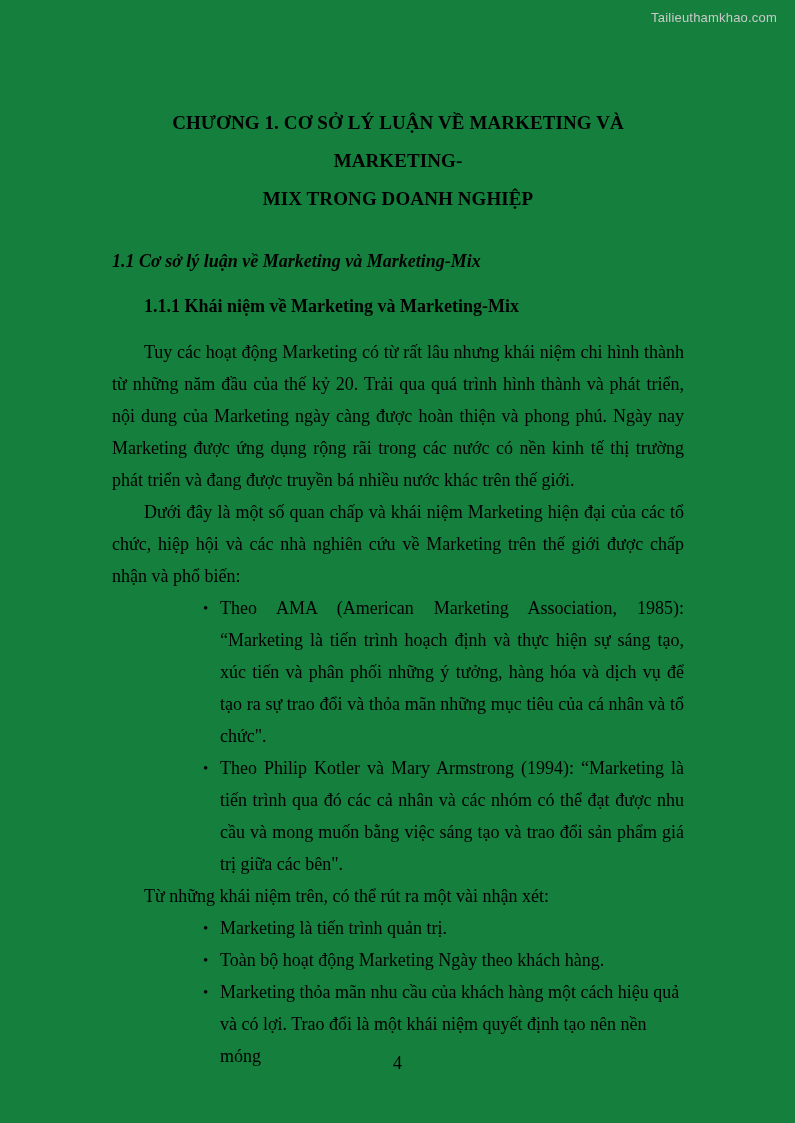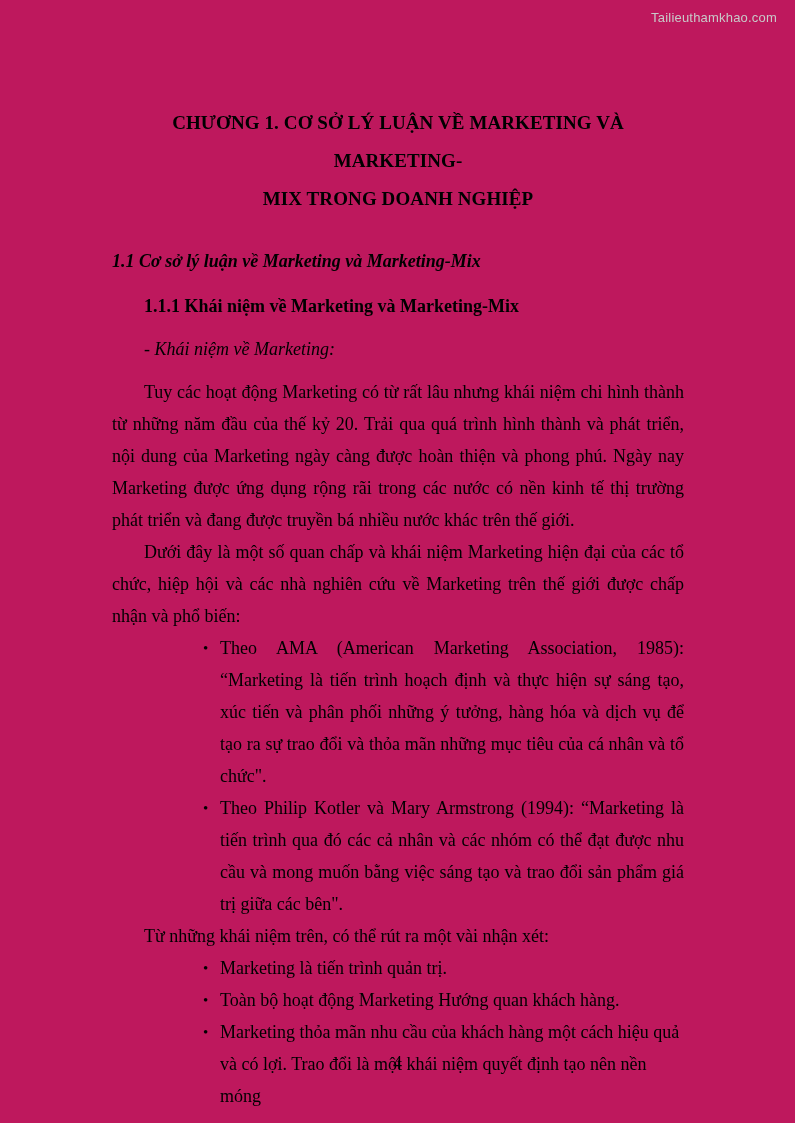--- a/index.html
+++ b/index.html
@@ -4,21 +4,21 @@
 <style>
   html, body {
     margin: 0;
     padding: 0;
     background: #ffffff;
   }
   .page {
     position: relative;
     width: 795px;
     height: 1123px;
-    background: #be185d;
+    background: #15803d;
     overflow: hidden;
     font-family: "Liberation Serif", "DejaVu Serif", serif;
     color: #000000;
     box-sizing: border-box;
   }
   .watermark {
     position: absolute;
     top: 10px;
     right: 18px;
     font-family: "Liberation Sans", sans-serif;
@@ -116,21 +116,20 @@
 
     <h1 class="doc-title">
       <span class="t-line">CHƯƠNG 1. CƠ SỞ LÝ LUẬN VỀ MARKETING VÀ MARKETING-</span>
       <span class="t-line">MIX TRONG DOANH NGHIỆP</span>
     </h1>
 
     <h2 class="h2">1.1 Cơ sở lý luận về Marketing và Marketing-Mix</h2>
 
     <h3 class="h3">1.1.1 Khái niệm về Marketing và Marketing-Mix</h3>
 
-    <div class="lead-italic">- Khái niệm về Marketing:</div>
 
     <p class="body">Tuy các hoạt động Marketing có từ rất lâu nhưng khái niệm chi hình thành từ những năm đầu của thế kỷ 20. Trải qua quá trình hình thành và phát triển, nội dung của Marketing ngày càng được hoàn thiện và phong phú. Ngày nay Marketing được ứng dụng rộng rãi trong các nước có nền kinh tế thị trường phát triển và đang được truyền bá nhiều nước khác trên thế giới.</p>
 
     <p class="body">Dưới đây là một số quan chấp và khái niệm Marketing hiện đại của các tổ chức, hiệp hội và các nhà nghiên cứu về Marketing trên thế giới được chấp nhận và phổ biến:</p>
 
     <ul class="bullets">
       <li>
         <span class="dot">•</span>
         <span>Theo AMA (American Marketing Association, 1985): “Marketing là tiến trình hoạch định và thực hiện sự sáng tạo, xúc tiến và phân phối những ý tưởng, hàng hóa và dịch vụ để tạo ra sự trao đổi và thỏa mãn những mục tiêu của cá nhân và tổ chức".</span>
       </li>
@@ -142,21 +141,21 @@
 
     <p class="body">Từ những khái niệm trên, có thể rút ra một vài nhận xét:</p>
 
     <ul class="bullets tight">
       <li>
         <span class="dot">•</span>
         <span>Marketing là tiến trình quản trị.</span>
       </li>
       <li>
         <span class="dot">•</span>
-        <span>Toàn bộ hoạt động Marketing Hướng quan khách hàng.</span>
+        <span>Toàn bộ hoạt động Marketing Ngày theo khách hàng.</span>
       </li>
       <li>
         <span class="dot">•</span>
         <span>Marketing thỏa mãn nhu cầu của khách hàng một cách hiệu quả và có lợi. Trao đổi là một khái niệm quyết định tạo nên nền móng</span>
       </li>
     </ul>
 
   </div>
 
   <div class="page-number">4</div>

